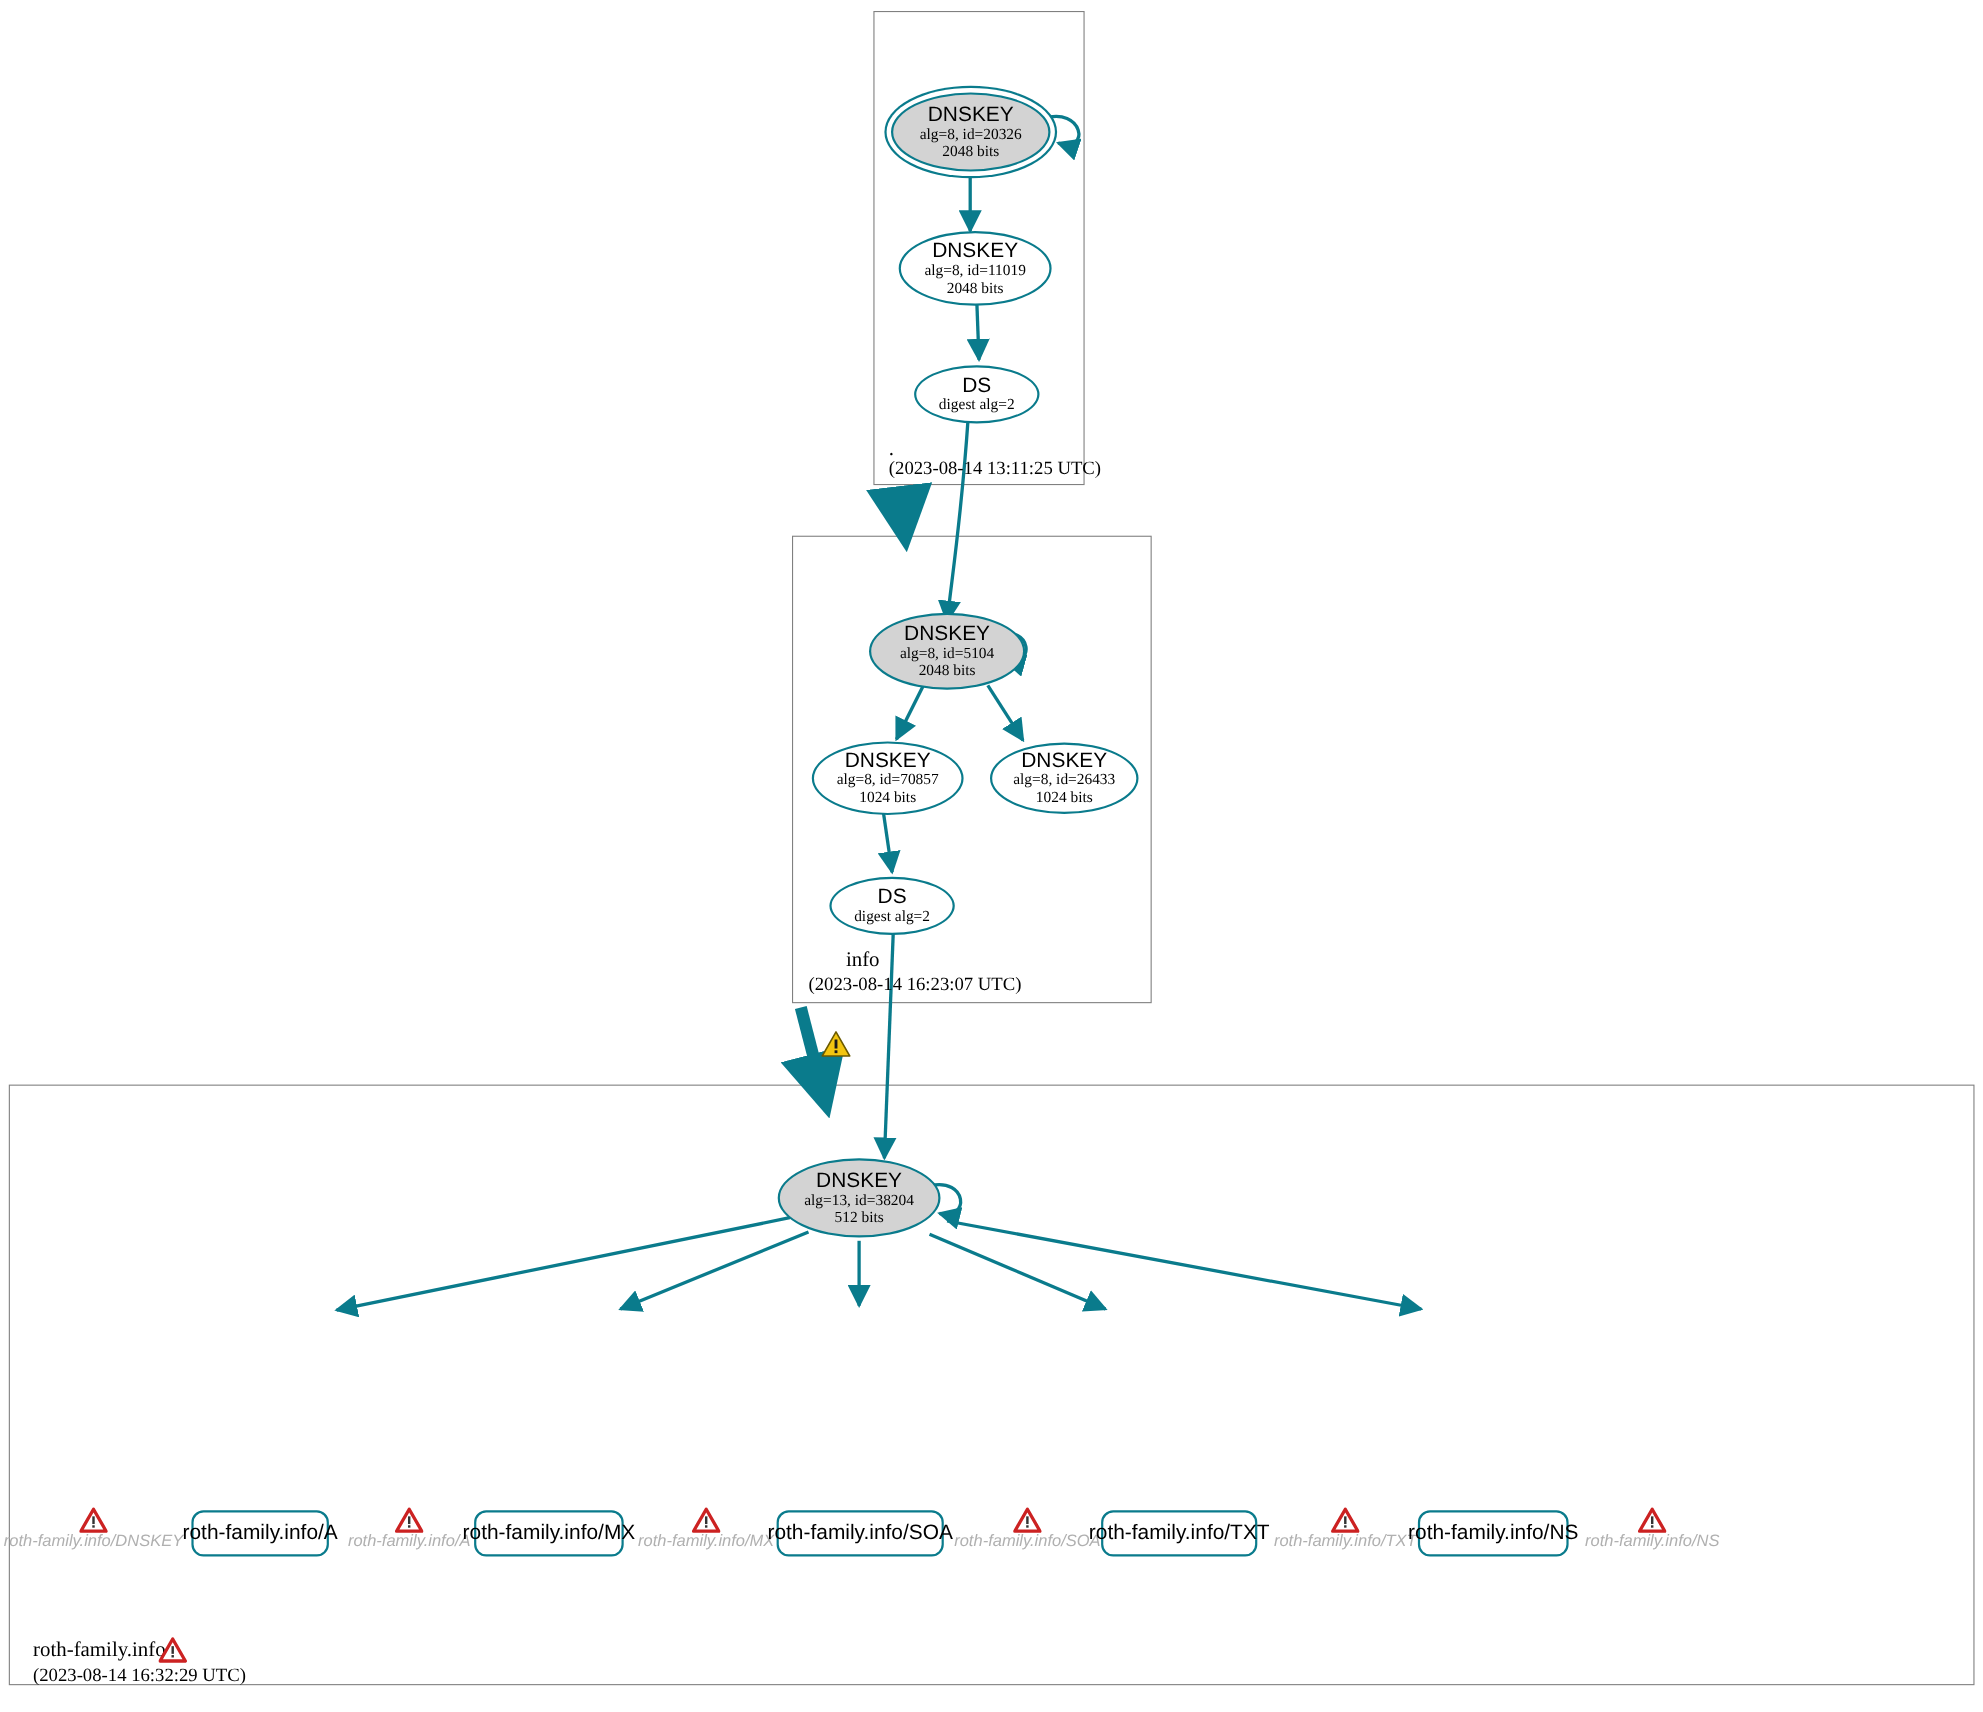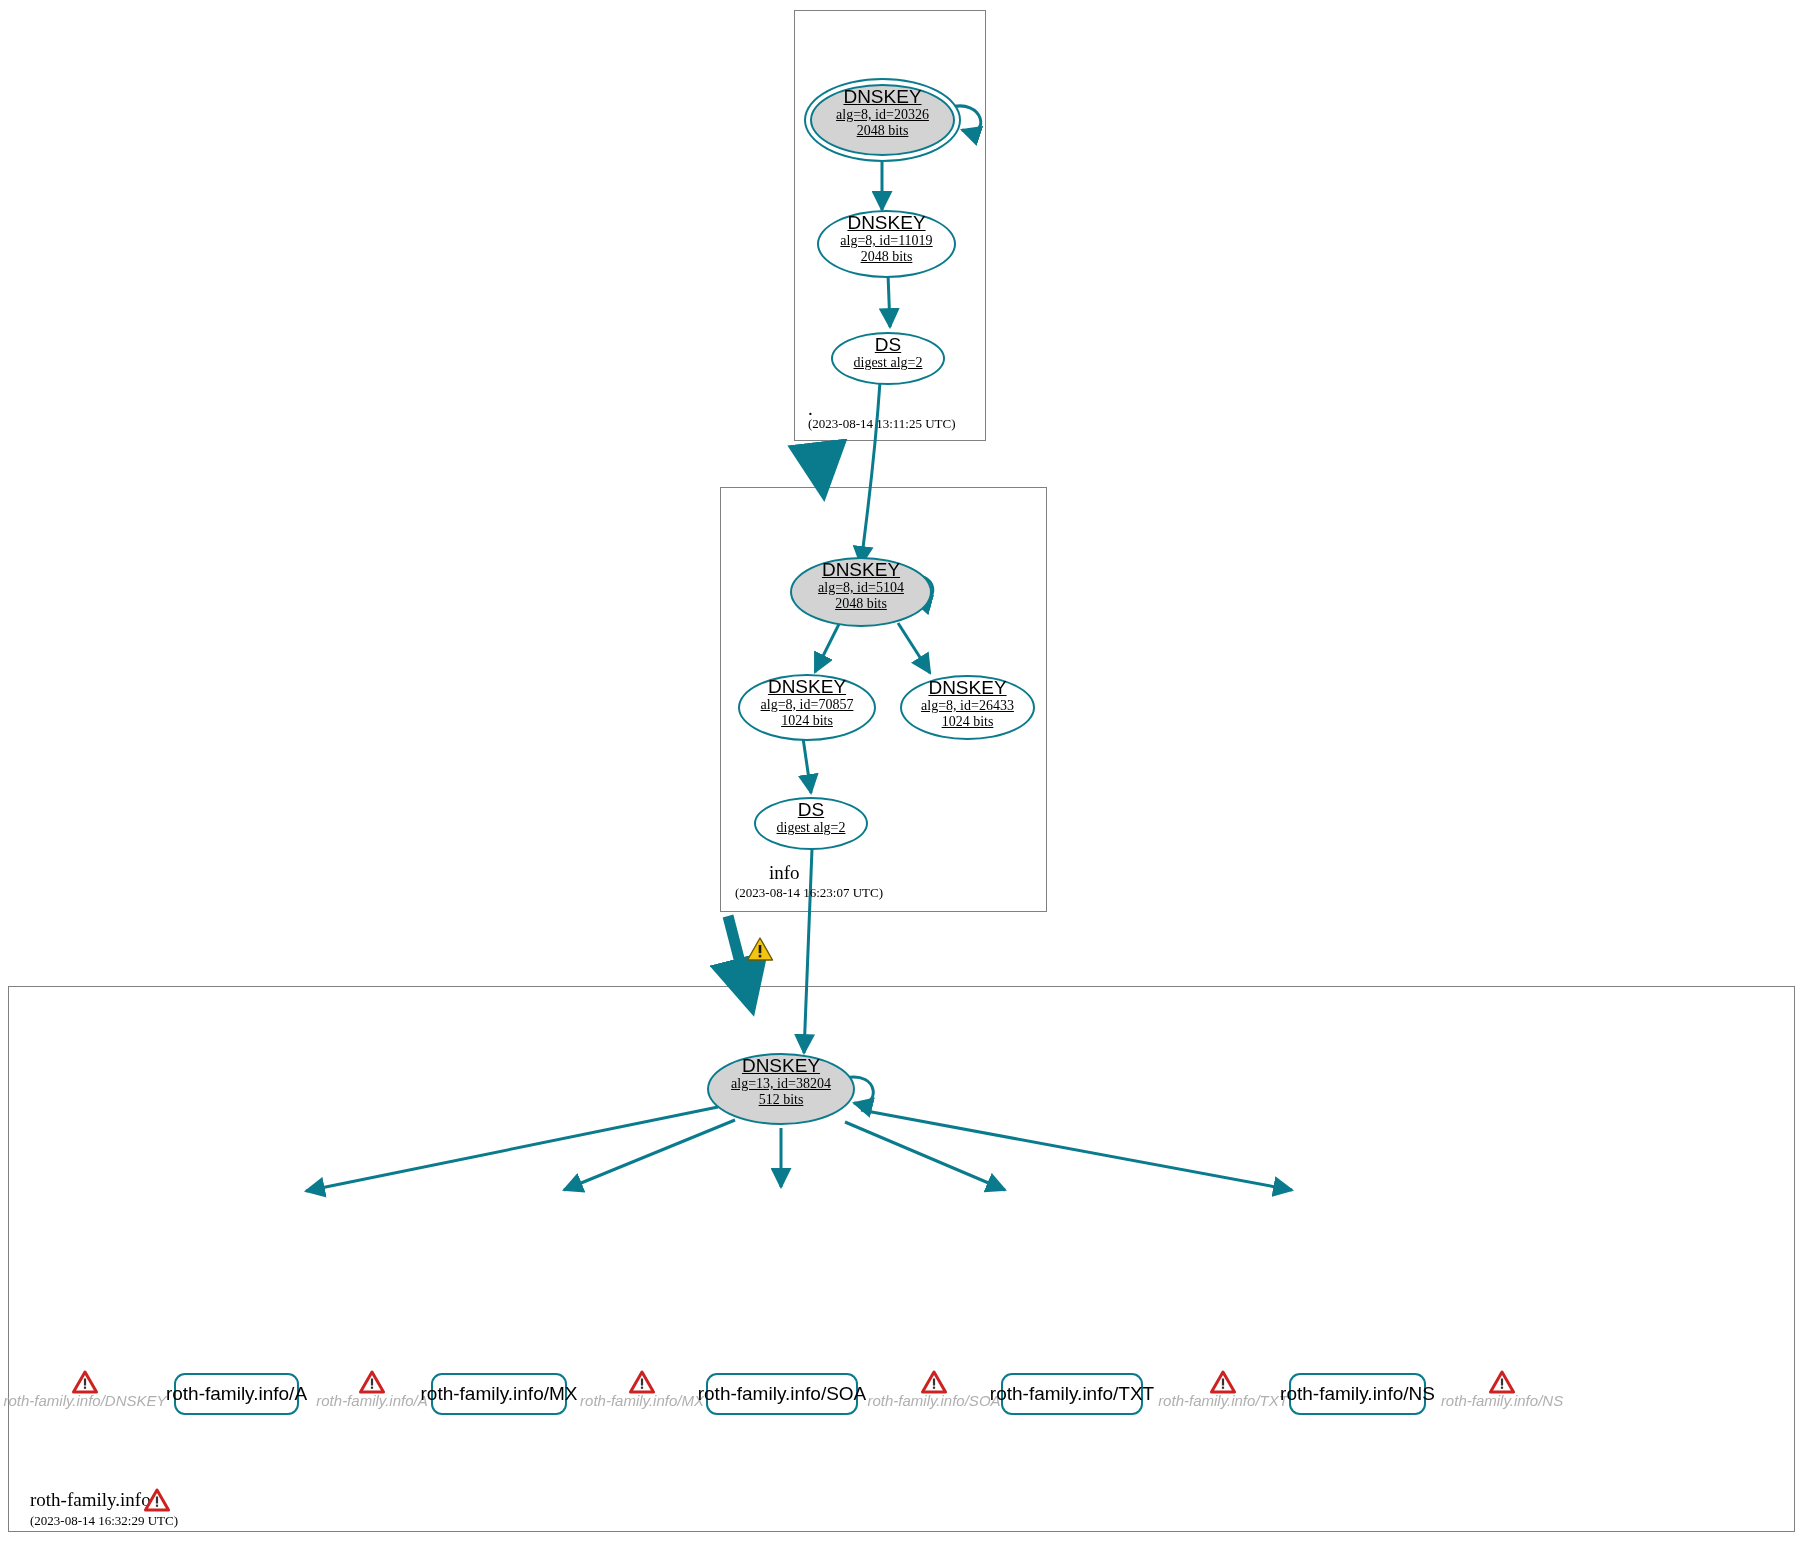--- a/index.html
+++ b/index.html
@@ -33,31 +33,30 @@
     background: transparent;
     box-sizing: border-box;
   }
   .zone-label {
     position: absolute;
     font-family: "Liberation Serif", serif;
     color: #000000;
     white-space: nowrap;
   }
   .zone-name { font-size: 19px; }
-  .zone-time { font-size: 13px; }
+  .zone-time { font-size: 17px; }
   .node {
     position: absolute;
     box-sizing: border-box;
     display: flex;
     flex-direction: column;
     align-items: center;
-    justify-content: flex-start;
+    justify-content: center;
     text-align: center;
     line-height: 1.12;
-    text-decoration: underline;
   }
   .ellipse {
     border: 2px solid #0a7b8c;
     border-radius: 50%;
     background: #ffffff;
   }
   .ellipse.sep {
     background: #d3d3d3;
   }
   .ellipse.dbl {

